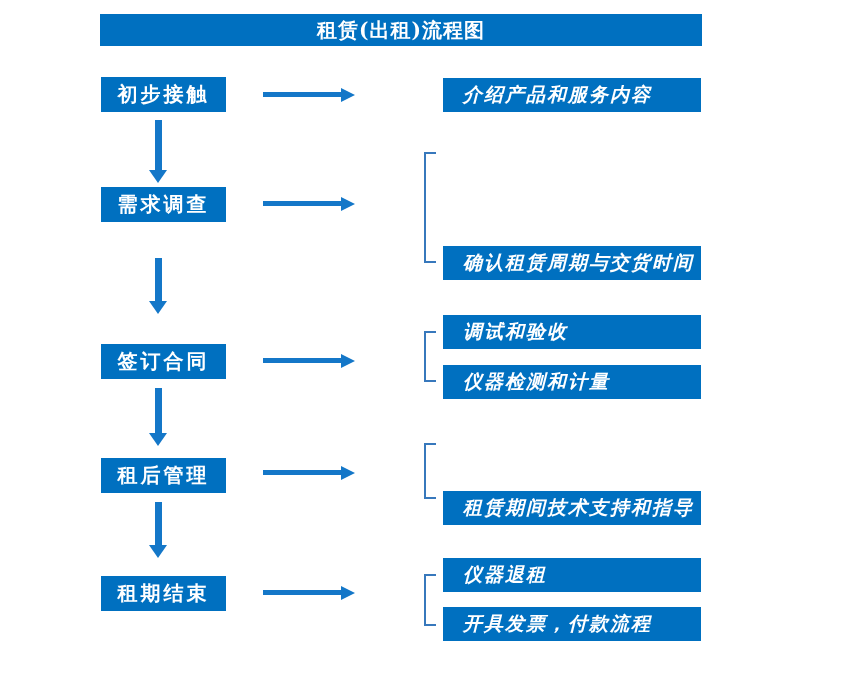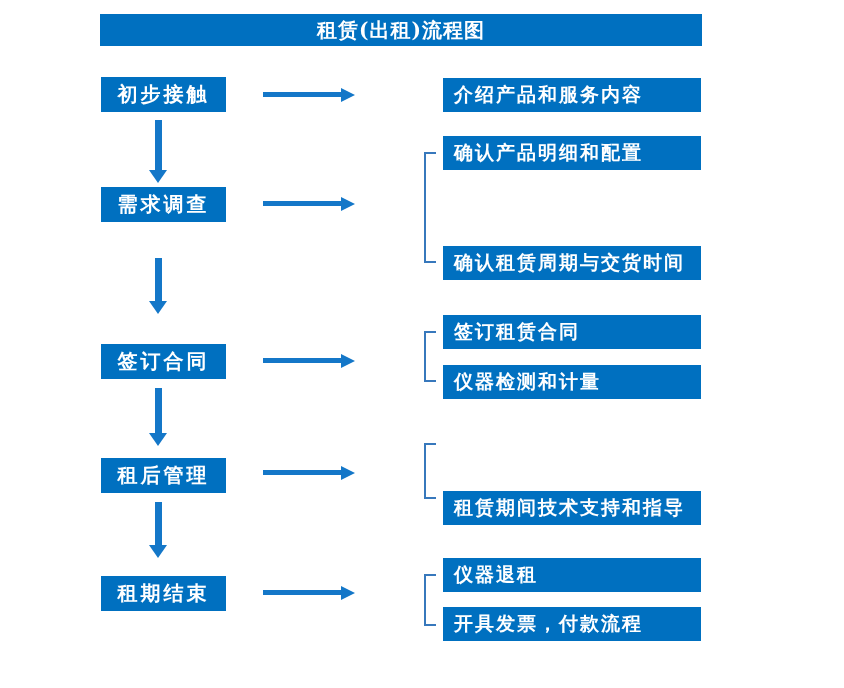--- a/index.html
+++ b/index.html
@@ -26,21 +26,21 @@
     position:absolute;left:101px;width:125px;height:35px;
     background:var(--box-blue);color:var(--text-color);
     display:flex;align-items:center;justify-content:center;
     font-size:20px;letter-spacing:3px;white-space:nowrap;
   }
   .out{
     position:absolute;left:443px;width:258px;height:34px;
     background:var(--box-blue);color:var(--text-color);
     display:flex;align-items:center;
     font-size:19px;letter-spacing:2px;white-space:nowrap;
-    padding-left:11px;box-sizing:border-box;
+    padding-left:20px;box-sizing:border-box;font-style:italic;
   }
   .harrow{position:absolute;left:263px;width:92px;height:14px;}
   .harrow .shaft{position:absolute;left:0;right:12px;top:4px;height:5px;background:var(--arrow-blue);}
   .harrow .head{position:absolute;right:0;top:0;width:0;height:0;
     border-left:14px solid var(--arrow-blue);border-top:7px solid transparent;border-bottom:7px solid transparent;}
   .varrow{position:absolute;left:149px;width:18px;}
   .varrow .shaft{position:absolute;top:0;bottom:12px;left:6px;width:7px;background:var(--arrow-blue);}
   .varrow .head{position:absolute;bottom:0;left:0;width:0;height:0;
     border-top:13px solid var(--arrow-blue);border-left:9px solid transparent;border-right:9px solid transparent;}
   .bracket{
@@ -101,21 +101,20 @@
     <span class="shaft"></span>
     <span class="head"></span>
   </div>
 
   <div class="bracket" style="top:152px;height:111px"></div>
   <div class="bracket" style="top:331px;height:51px"></div>
   <div class="bracket" style="top:443px;height:56px"></div>
   <div class="bracket" style="top:574px;height:52px"></div>
 
   <div class="out" style="top:78px">介绍产品和服务内容</div>
-  <div class="out" style="top:136px">确认产品明细和配置</div>
   <div class="out" style="top:246px">确认租赁周期与交货时间</div>
-  <div class="out" style="top:315px">签订租赁合同</div>
+  <div class="out" style="top:315px">调试和验收</div>
   <div class="out" style="top:365px">仪器检测和计量</div>
   <div class="out" style="top:491px">租赁期间技术支持和指导</div>
   <div class="out" style="top:558px">仪器退租</div>
   <div class="out" style="top:607px">开具发票，付款流程</div>
 
 </div>
 
 </body></html>

